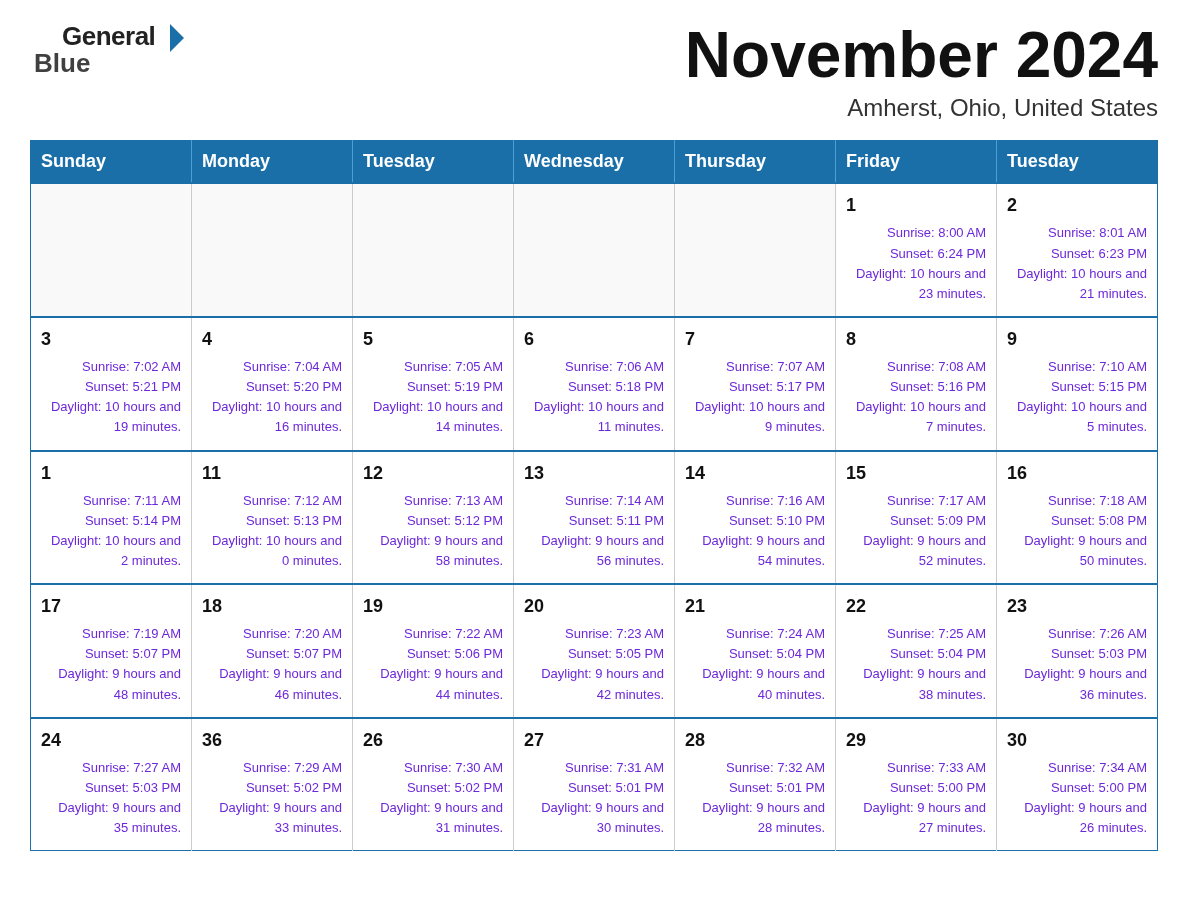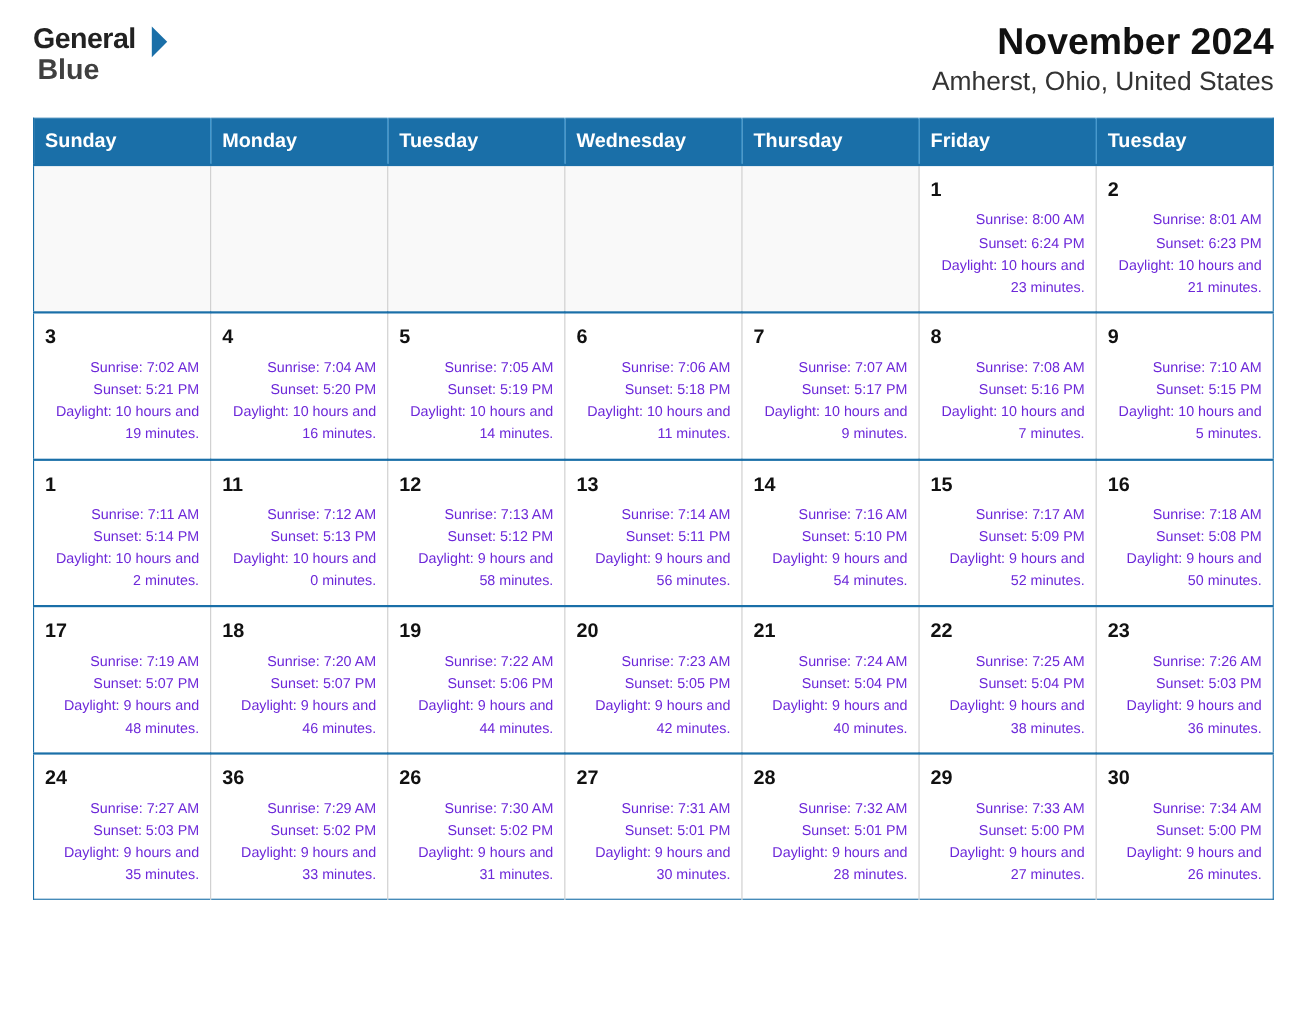--- a/index.html
+++ b/index.html
@@ -17,21 +17,23 @@
       align-items: flex-start;
       margin-bottom: 18px;
     }
     .logo {
       display: flex;
       flex-direction: column;
       align-items: flex-start;
     }
     .logo-top {
       display: flex;
+      align-items: center;
       gap: 12px;
+      margin-left: 32px;
     }
     .logo-general {
       font-size: 26px;
       font-weight: bold;
       color: #222;
       letter-spacing: -0.5px;
     }
     .logo-arrow {
       width: 0;
       height: 0;
@@ -45,21 +47,21 @@
       font-size: 26px;
       font-weight: bold;
       color: #404040;
       margin-top: -4px;
       padding-left: 4px;
     }
     .title-block {
       text-align: right;
     }
     .title-block h1 {
-      font-size: 34px;
+      font-size: 64px;
       font-weight: bold;
       color: #111;
       line-height: 1.1;
     }
     .title-block h2 {
       font-size: 24px;
       font-weight: normal;
       color: #333;
       margin-top: 4px;
     }

